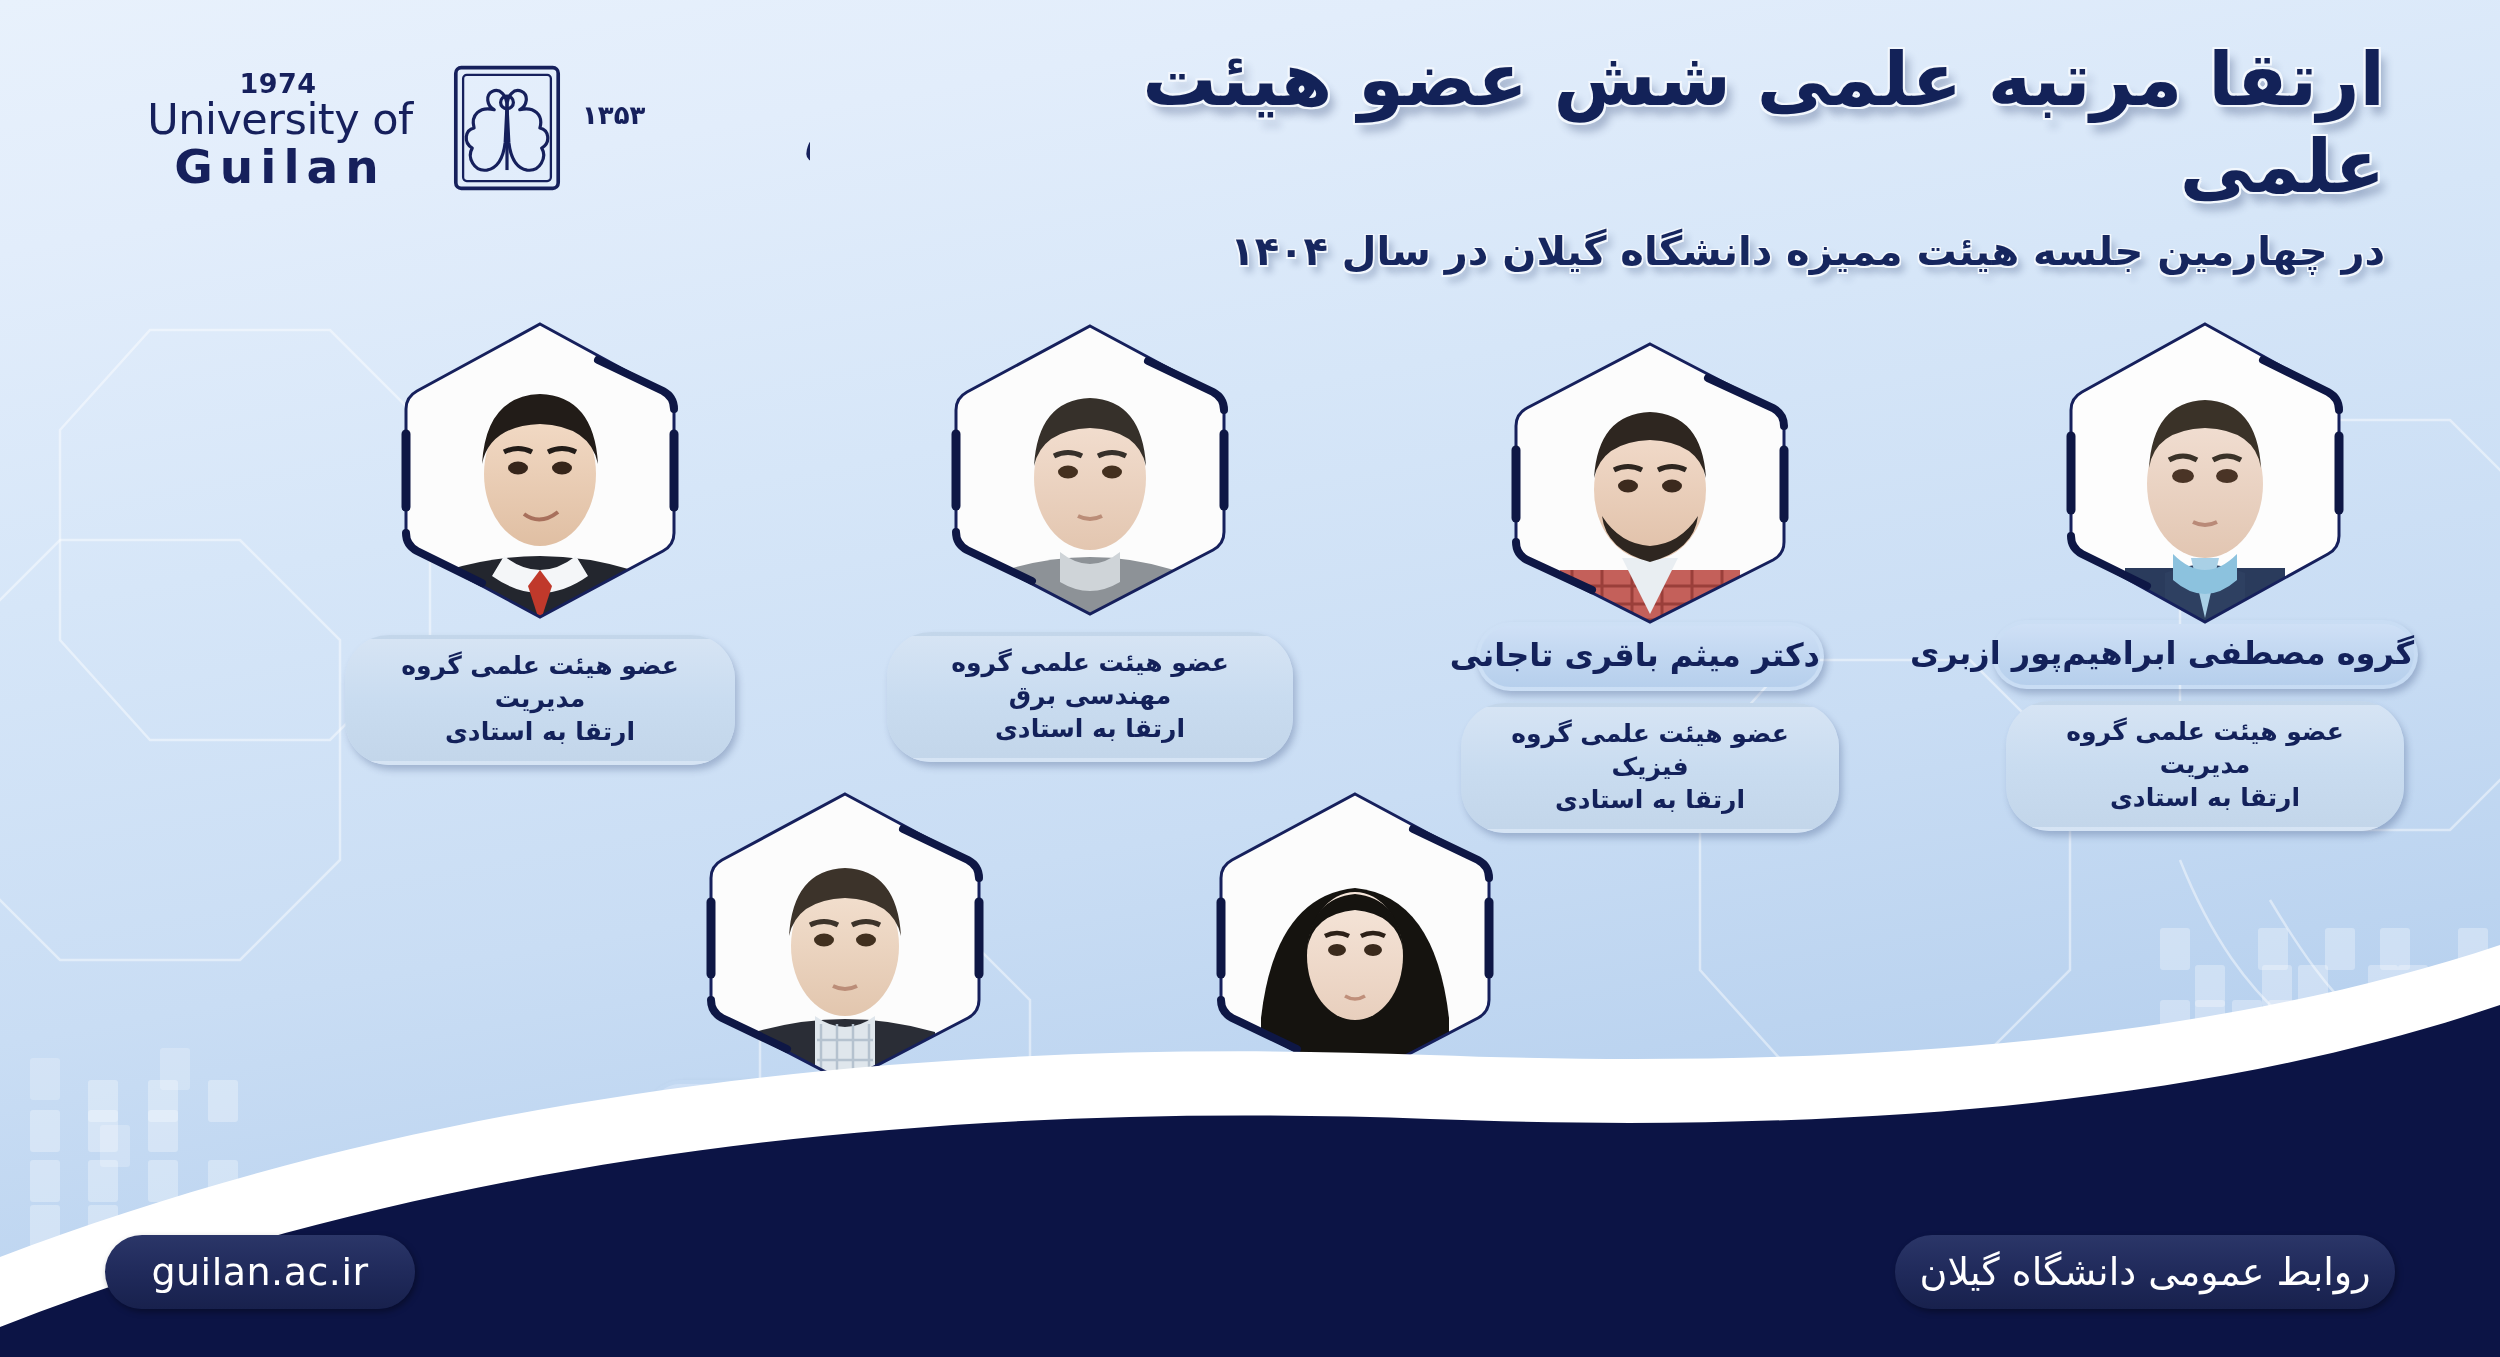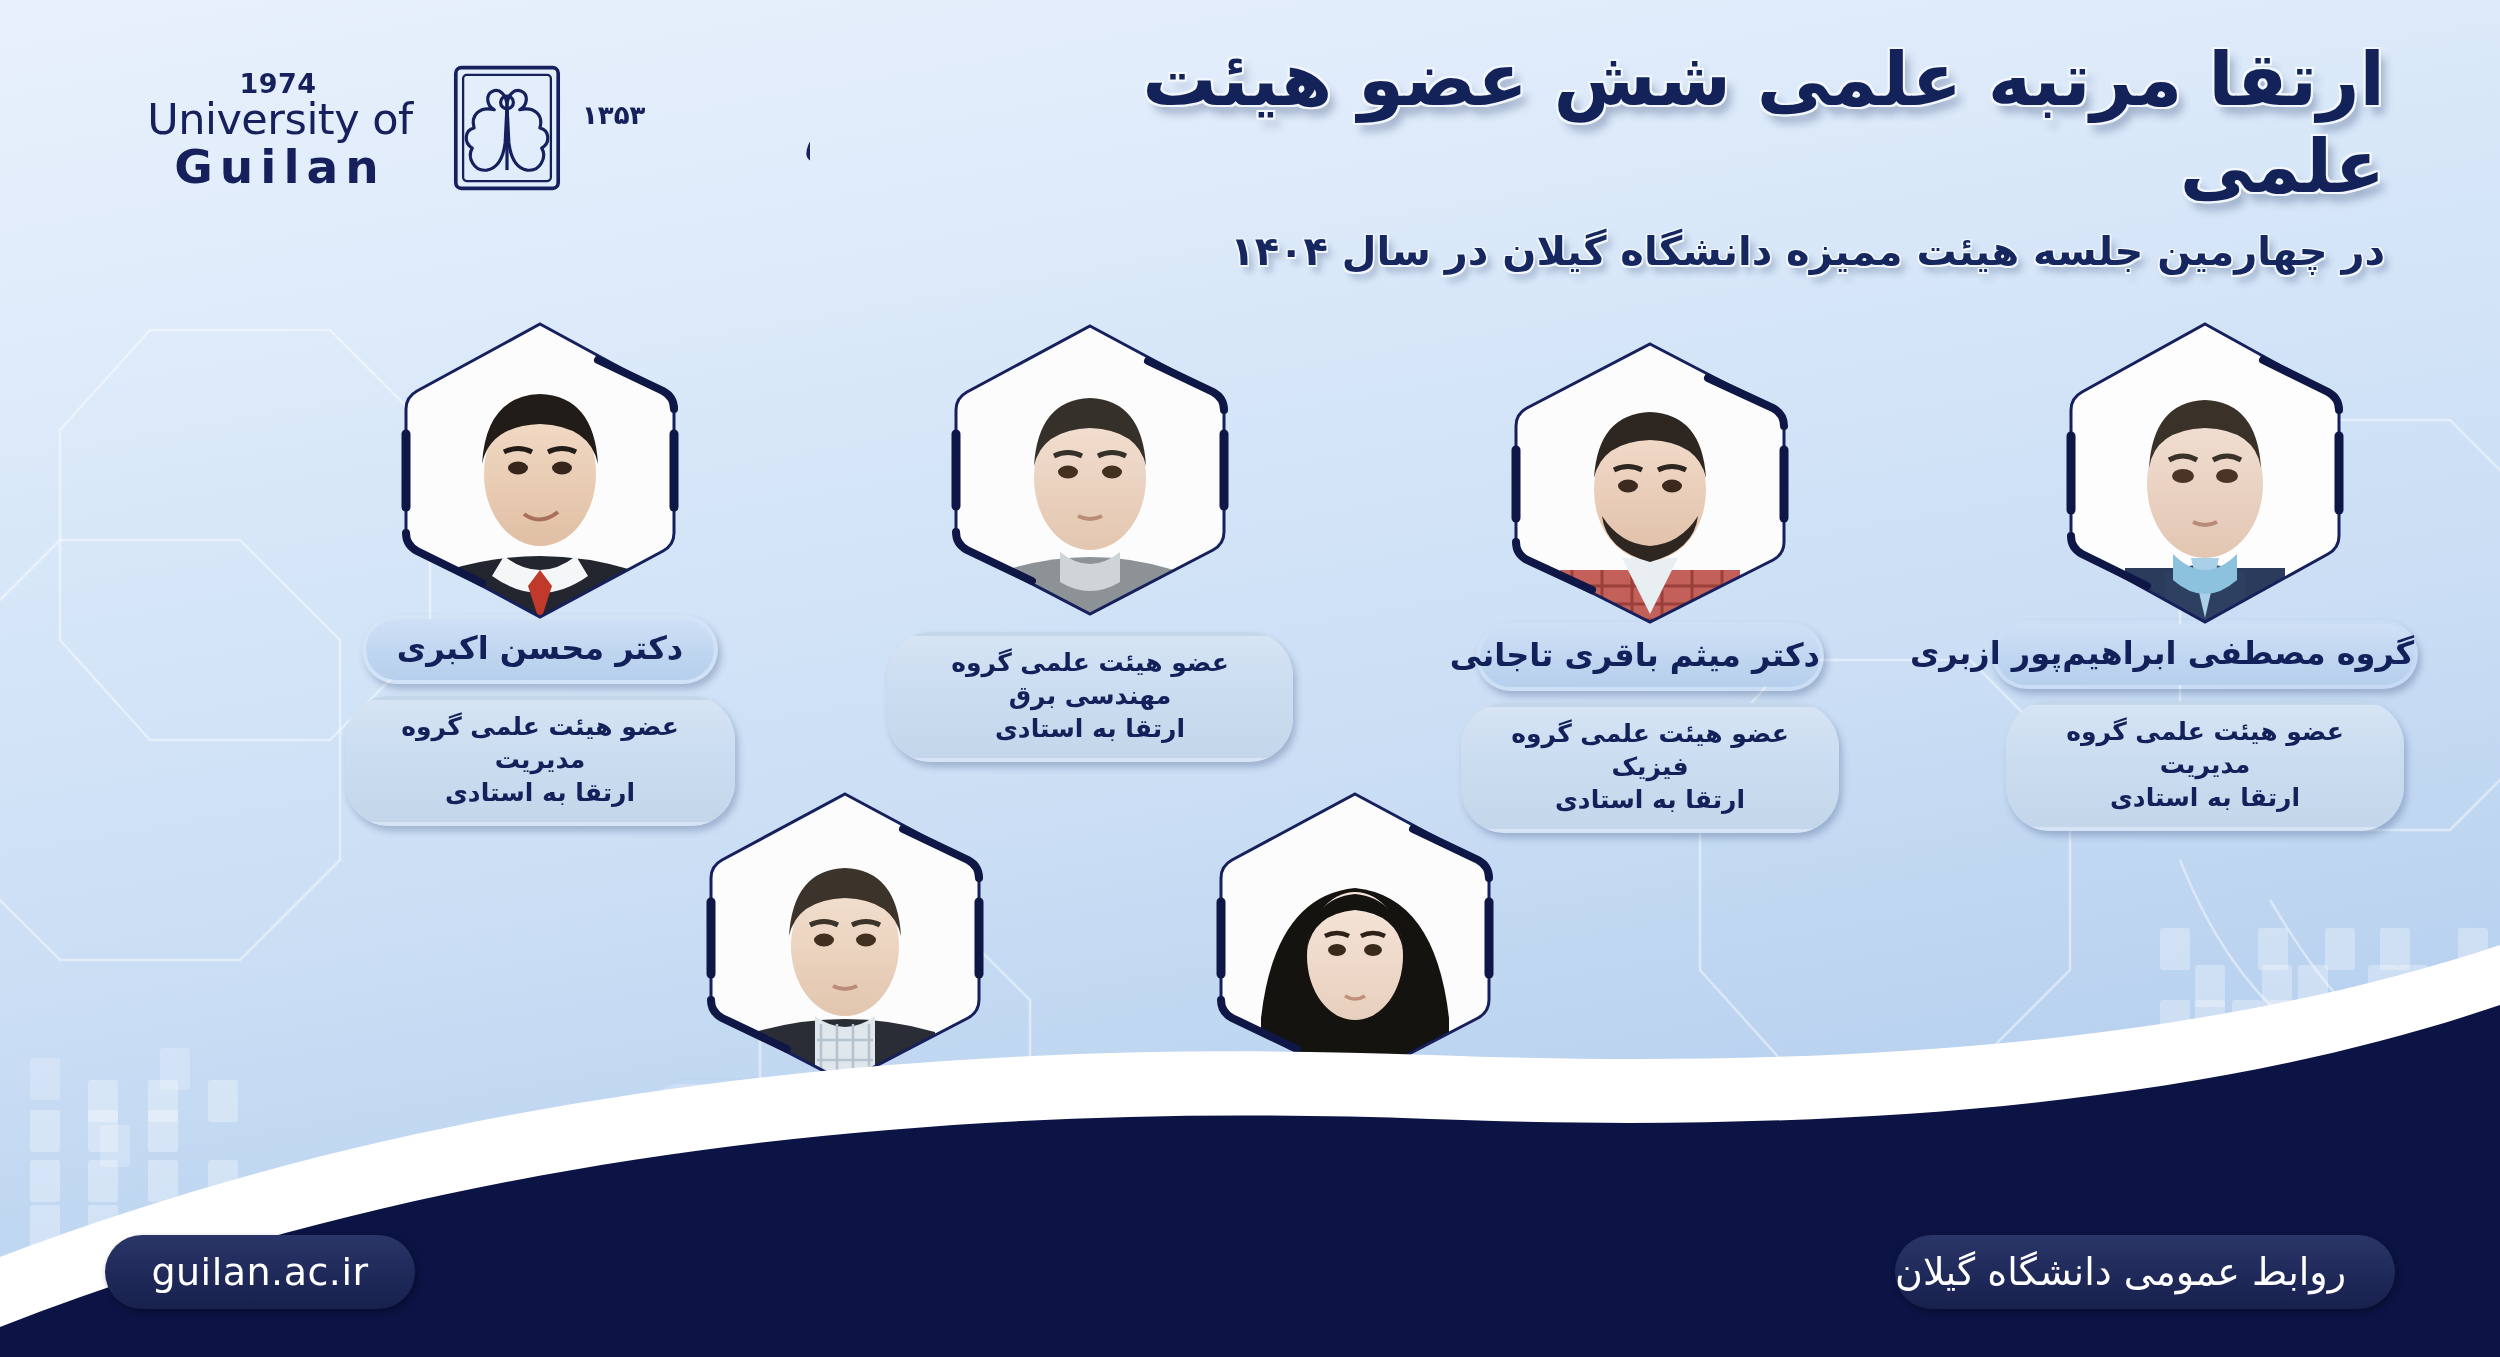--- a/index.html
+++ b/index.html
@@ -75,21 +75,21 @@
     background:linear-gradient(180deg,#2b3668 0%,#202a5b 50%,#18214d 100%);
     display:flex;align-items:center;justify-content:center;
     color:#ffffff;font-weight:normal;
     box-shadow:2px 3px 6px rgba(0,0,0,.35);
   }
   .badge::before{
     content:"";position:absolute;inset:-4px;border-radius:44px;z-index:-1;
     background:linear-gradient(180deg,#e6ecf4 0%,#97a2b2 45%,#6e7888 75%,#cdd6e1 100%);
   }
   #site-badge{left:105px;bottom:48px;width:310px;height:74px;font-size:38px;letter-spacing:.5px;direction:ltr;}
-  #pr-badge{right:105px;bottom:48px;width:500px;height:74px;font-size:38px;justify-content:flex-end;}
+  #pr-badge{right:105px;bottom:48px;width:500px;height:74px;font-size:38px;}
 </style>
 </head>
 <body>
 
 <div id="poster">
 
   <svg class="bg-svg" viewBox="0 0 2500 1357">
     <defs>
       <clipPath id="clipAll">
           <rect x="0" y="0" width="2500" height="1357"></rect>
@@ -338,23 +338,20 @@
           <path d="M148,134 Q162,127 176,134" stroke="#221c18" stroke-width="5" fill="none"></path>
           <path d="M124,196 Q140,208 158,194" stroke="#a8705c" stroke-width="4" fill="none"></path>
         </g>
         <path d="M140,6 L263,73 Q274,79 274,91 L274,215 Q274,227 263,233 L140,299 L17,233 Q6,227 6,215 L6,91 Q6,79 17,73 Z" fill="none" stroke="#16205c" stroke-width="3"></path>
         <path d="M274,116 L274,189" stroke="#0e1745" stroke-width="9" stroke-linecap="round"></path>
         <path d="M6,116 L6,189" stroke="#0e1745" stroke-width="9" stroke-linecap="round"></path>
         <path d="M198,42 L263,73 Q274,79 274,91" fill="none" stroke="#0e1745" stroke-width="8" stroke-linecap="round"></path>
         <path d="M82,265 L17,233 Q6,227 6,215" fill="none" stroke="#0e1745" stroke-width="8" stroke-linecap="round"></path>
       </svg>
     </div>
-    <div class="pill" style="width:348px;margin-top:-8px;">
-      <div class="pill-name">دکتر محسن اکبری</div>
-    </div>
     <div class="pill role-pill" style="width:382px;">
       <div class="pill-role">
         <span>عضو هیئت علمی گروه مدیریت</span><br>
         <span>ارتقا به استادی</span>
       </div>
     </div>
   </div>
 
   <div class="person" style="right:930px;top:788px;">
     <div class="hexwrap" style="height:300px;">

